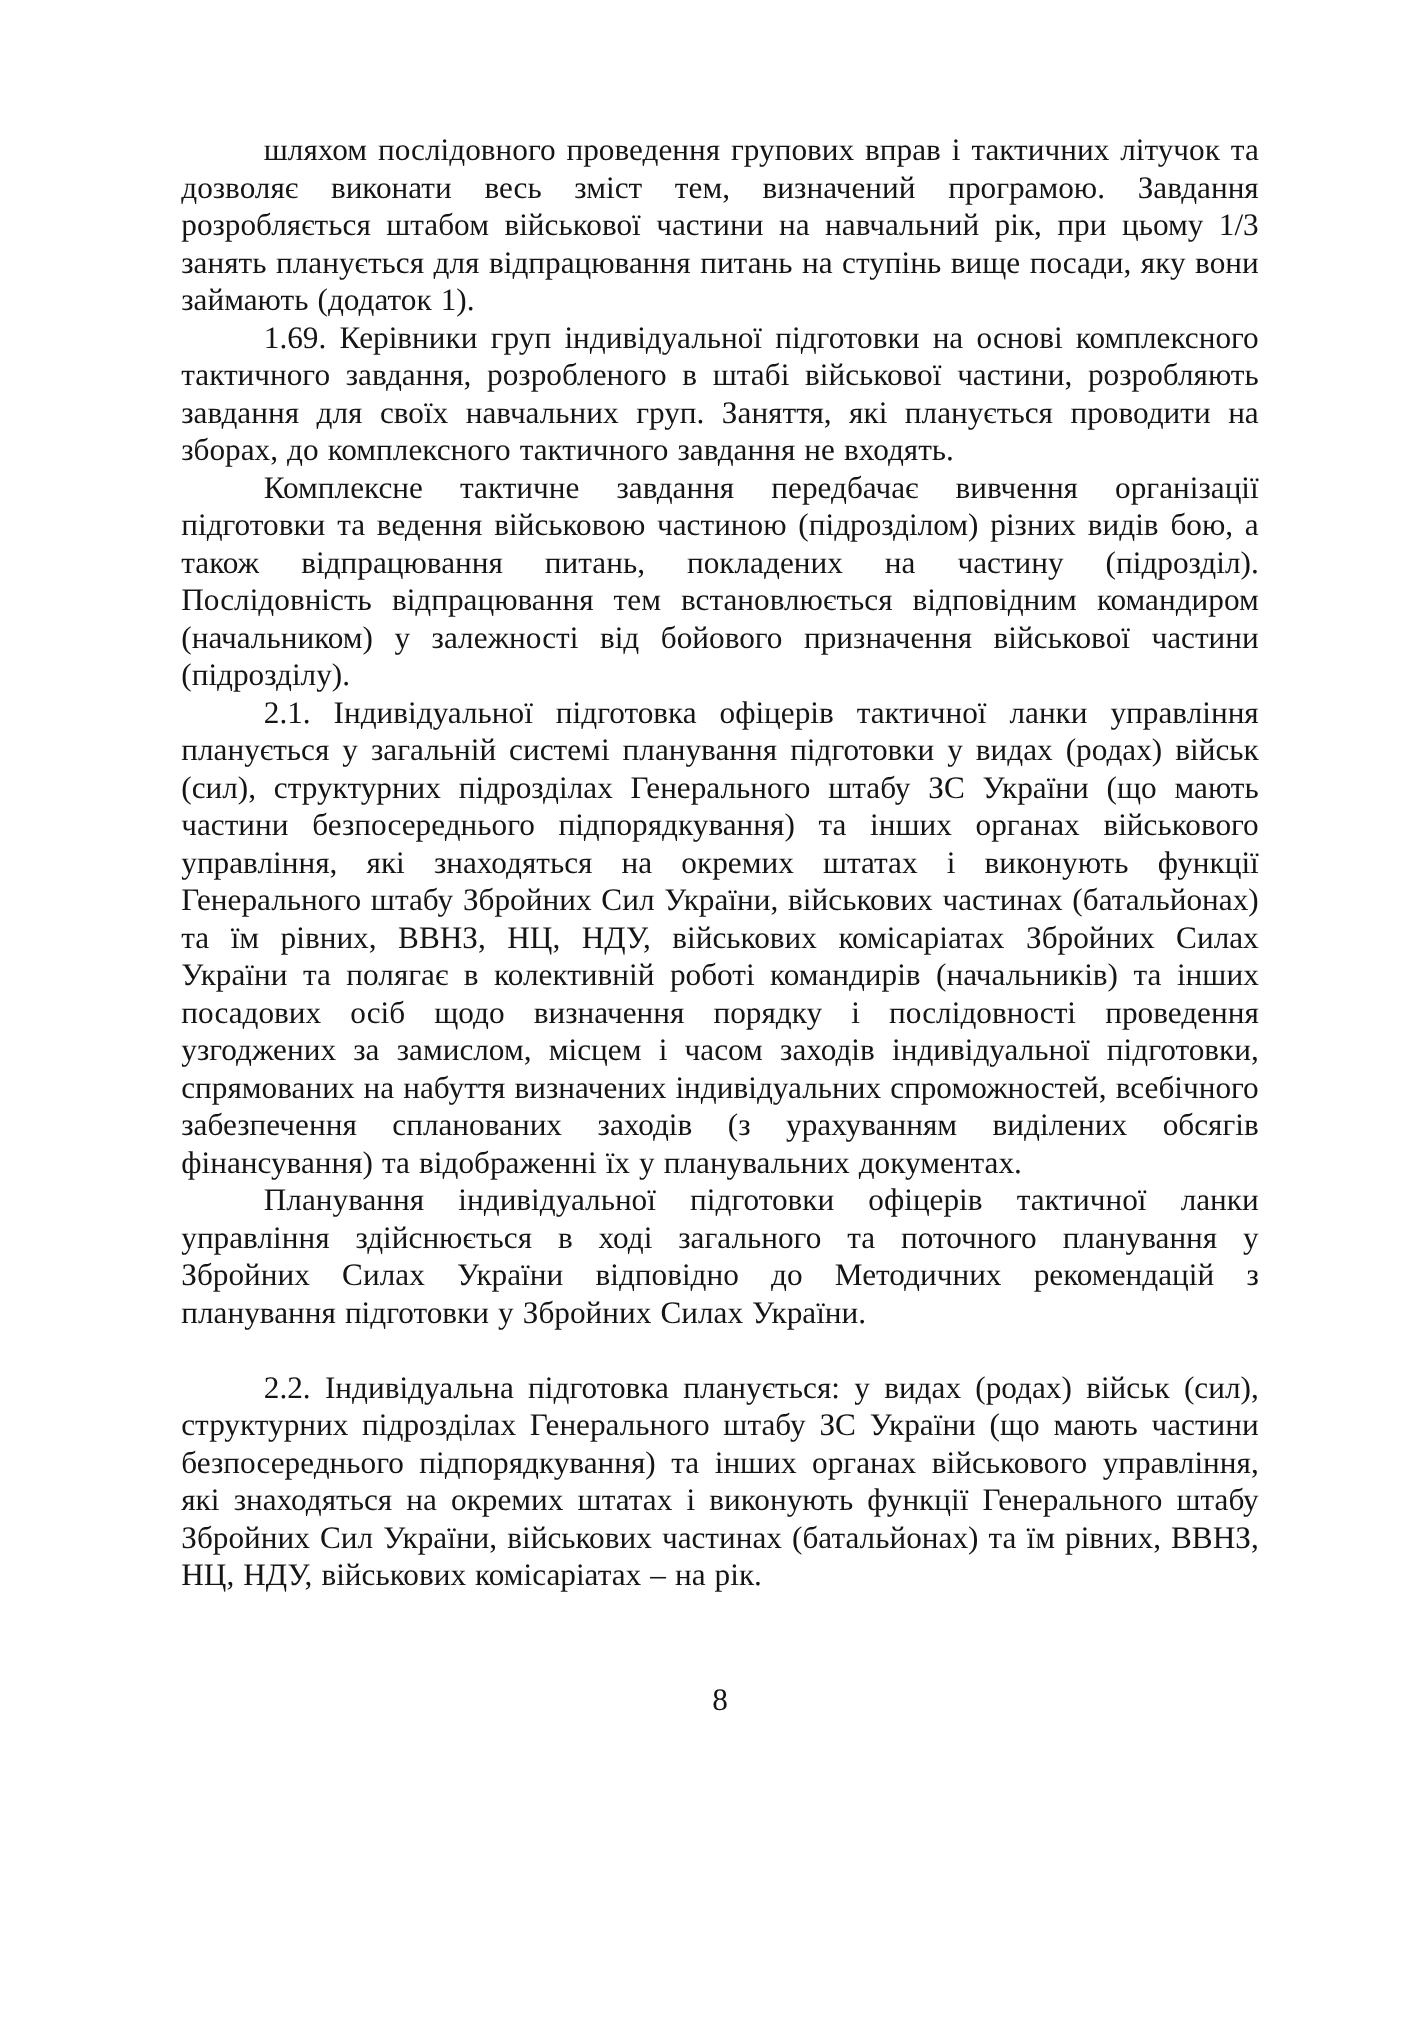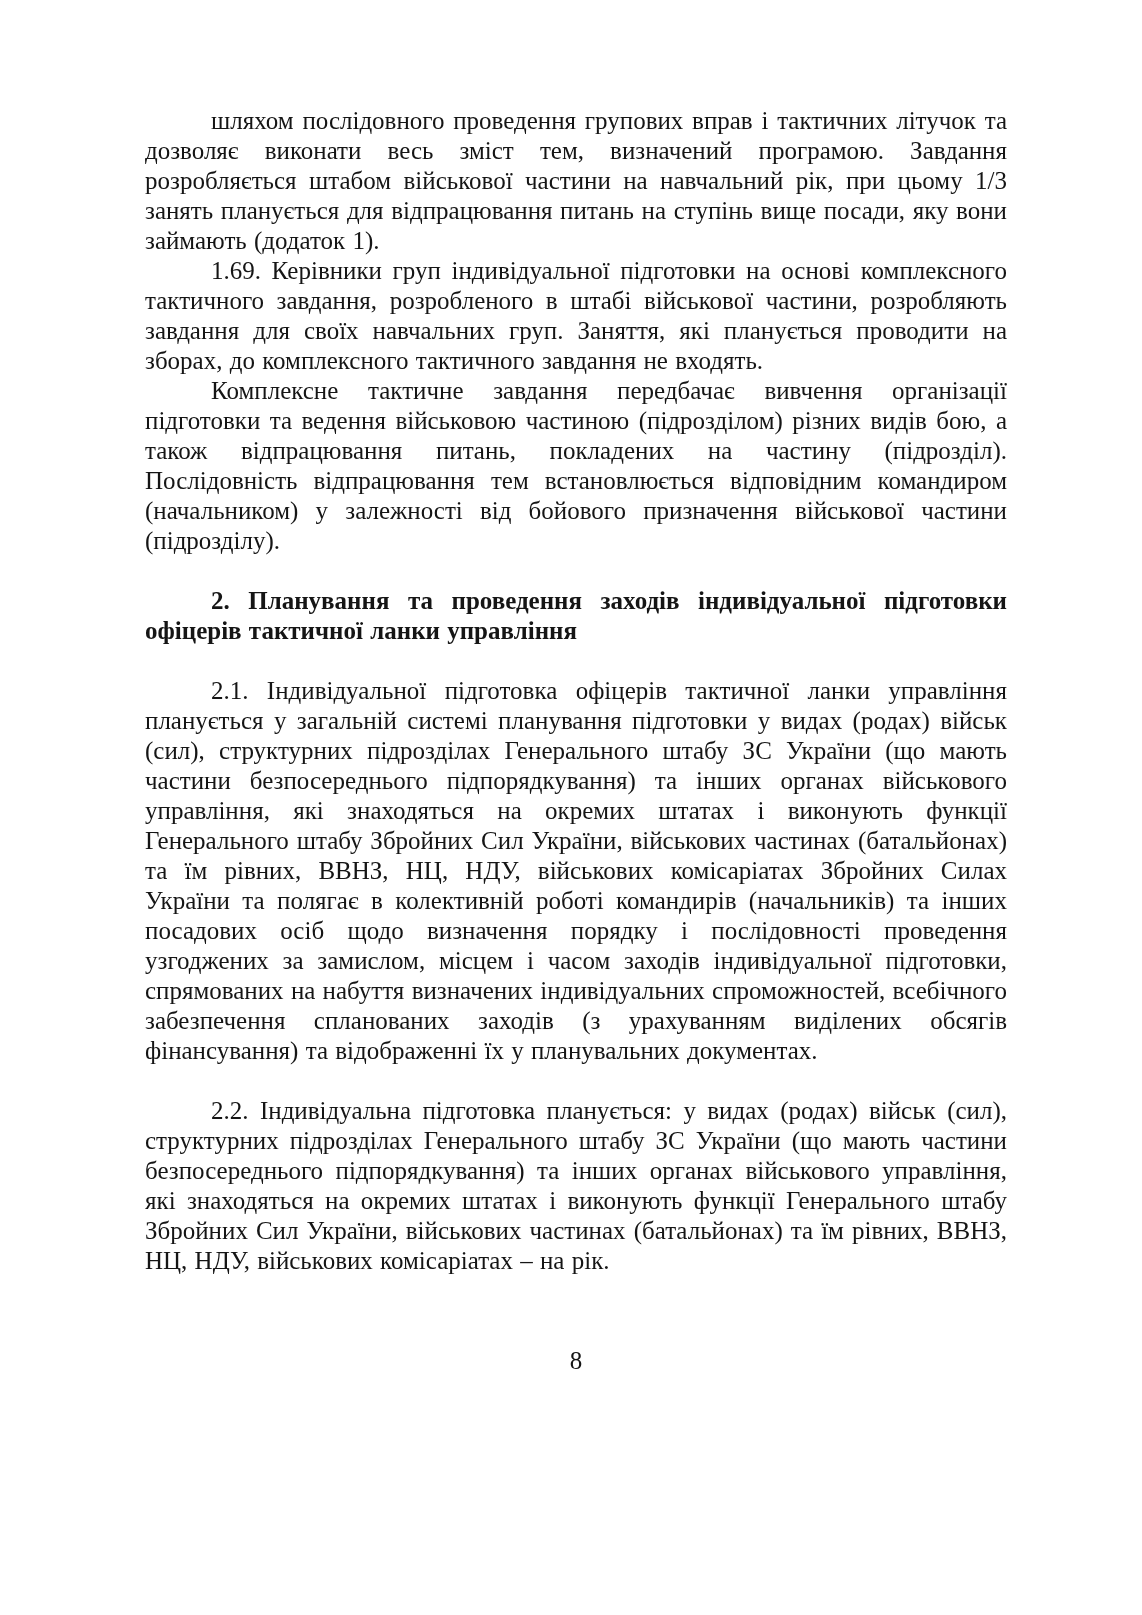--- a/index.html
+++ b/index.html
@@ -46,22 +46,22 @@
 <body>
 
 <div class="page">
 
   <p class="para">шляхом послідовного проведення групових вправ і тактичних літучок та дозволяє виконати весь зміст тем, визначений програмою. Завдання розробляється штабом військової частини на навчальний рік, при цьому 1/3 занять планується для відпрацювання питань на ступінь вище посади, яку вони займають (додаток 1).</p>
 
   <p class="para">1.69. Керівники груп індивідуальної підготовки на основі комплексного тактичного завдання, розробленого в штабі військової частини, розробляють завдання для своїх навчальних груп. Заняття, які планується проводити на зборах, до комплексного тактичного завдання не входять.</p>
 
   <p class="para">Комплексне тактичне завдання передбачає вивчення організації підготовки та ведення військовою частиною (підрозділом) різних видів бою, а також відпрацювання питань, покладених на частину (підрозділ). Послідовність відпрацювання тем встановлюється відповідним командиром (начальником) у залежності від бойового призначення військової частини (підрозділу).</p>
 
-  <p class="heading">2. Планування та проведення заходів індивідуальної підготовки офіцерів тактичної ланки управління</p>
 
   <p class="para">2.1. Індивідуальної підготовка офіцерів тактичної ланки управління планується у загальній системі планування підготовки у видах (родах) військ (сил), структурних підрозділах Генерального штабу ЗС України (що мають частини безпосереднього підпорядкування) та інших органах військового управління, які знаходяться на окремих штатах і виконують функції Генерального штабу Збройних Сил України, військових частинах (батальйонах) та їм рівних, ВВНЗ, НЦ, НДУ, військових комісаріатах Збройних Силах України та полягає в колективній роботі командирів (начальників) та інших посадових осіб щодо визначення порядку і послідовності проведення узгоджених за замислом, місцем і часом заходів індивідуальної підготовки, спрямованих на набуття визначених індивідуальних спроможностей, всебічного забезпечення спланованих заходів (з урахуванням виділених обсягів фінансування) та відображенні їх у планувальних документах.</p>
 
+  <p class="para">Планування індивідуальної підготовки офіцерів тактичної ланки управління здійснюється в ході загального та поточного планування у Збройних Силах України відповідно до Методичних рекомендацій з планування підготовки у Збройних Силах України.</p>
 
   <p class="para space-before">2.2. Індивідуальна підготовка планується: у видах (родах) військ (сил), структурних підрозділах Генерального штабу ЗС України (що мають частини безпосереднього підпорядкування) та інших органах військового управління, які знаходяться на окремих штатах і виконують функції Генерального штабу Збройних Сил України, військових частинах (батальйонах) та їм рівних, ВВНЗ, НЦ, НДУ, військових комісаріатах – на рік.</p>
 
   <div class="page-number">8</div>
 
 </div>
 
 </body></html>

